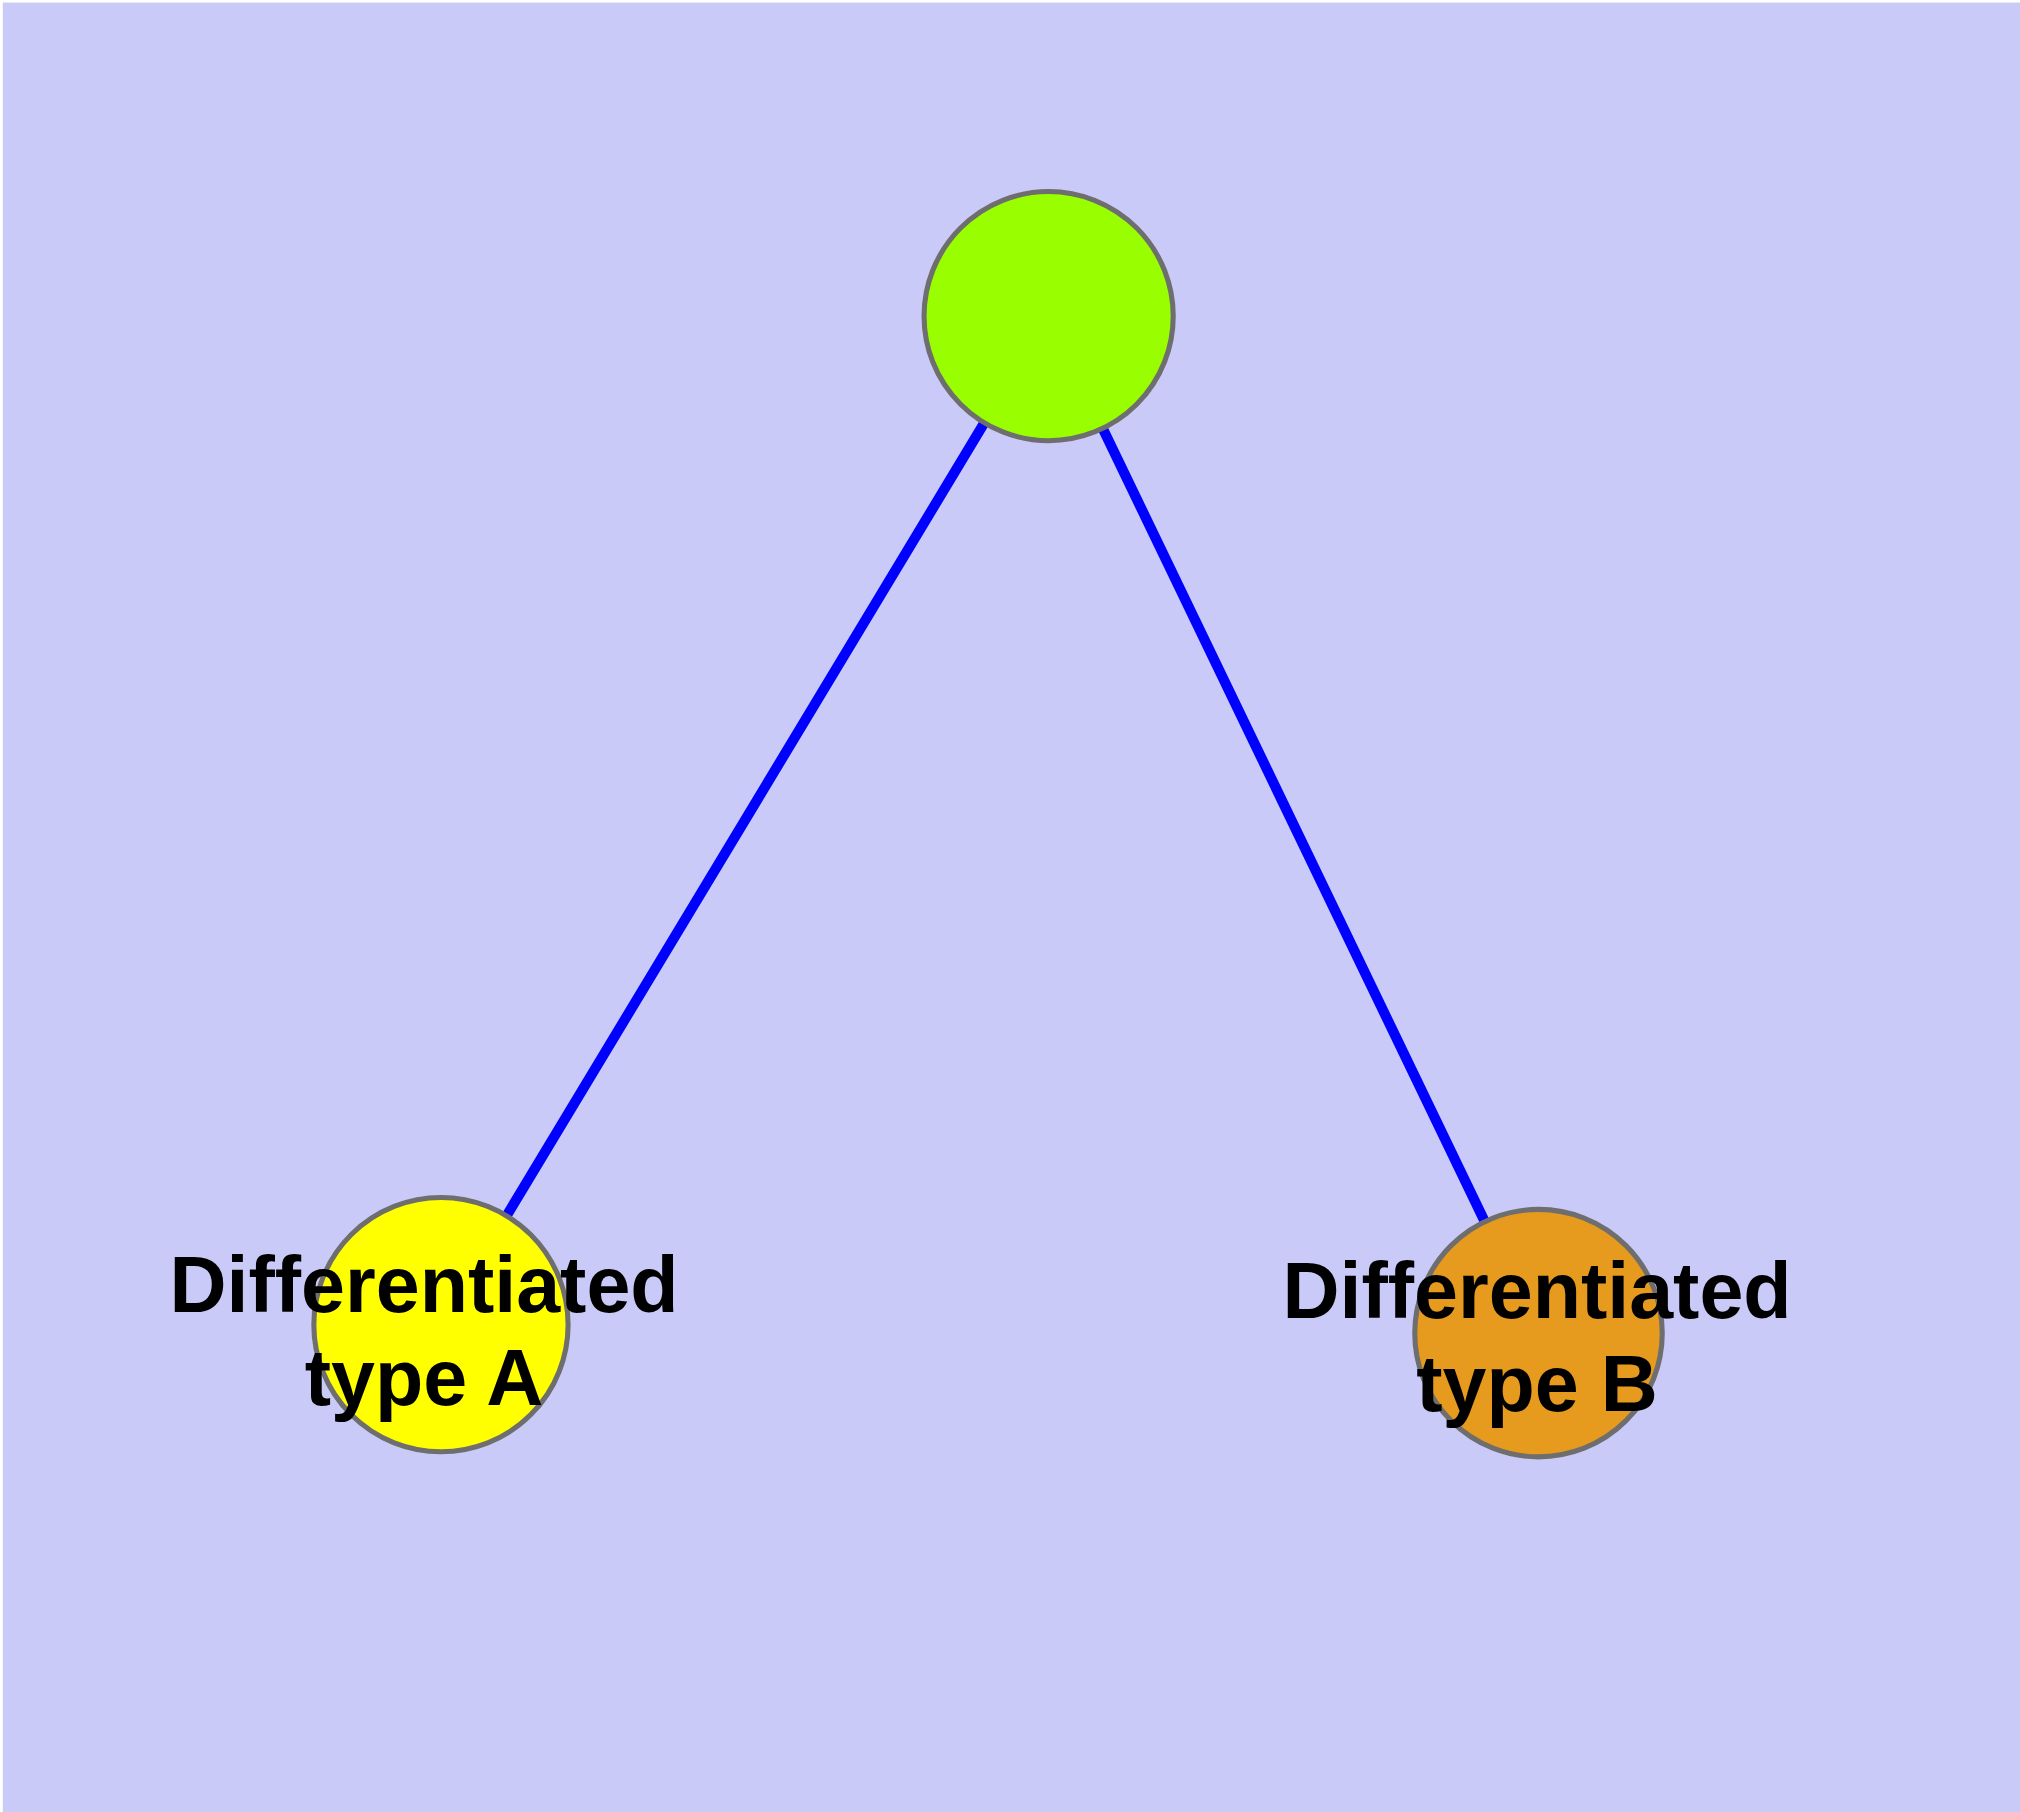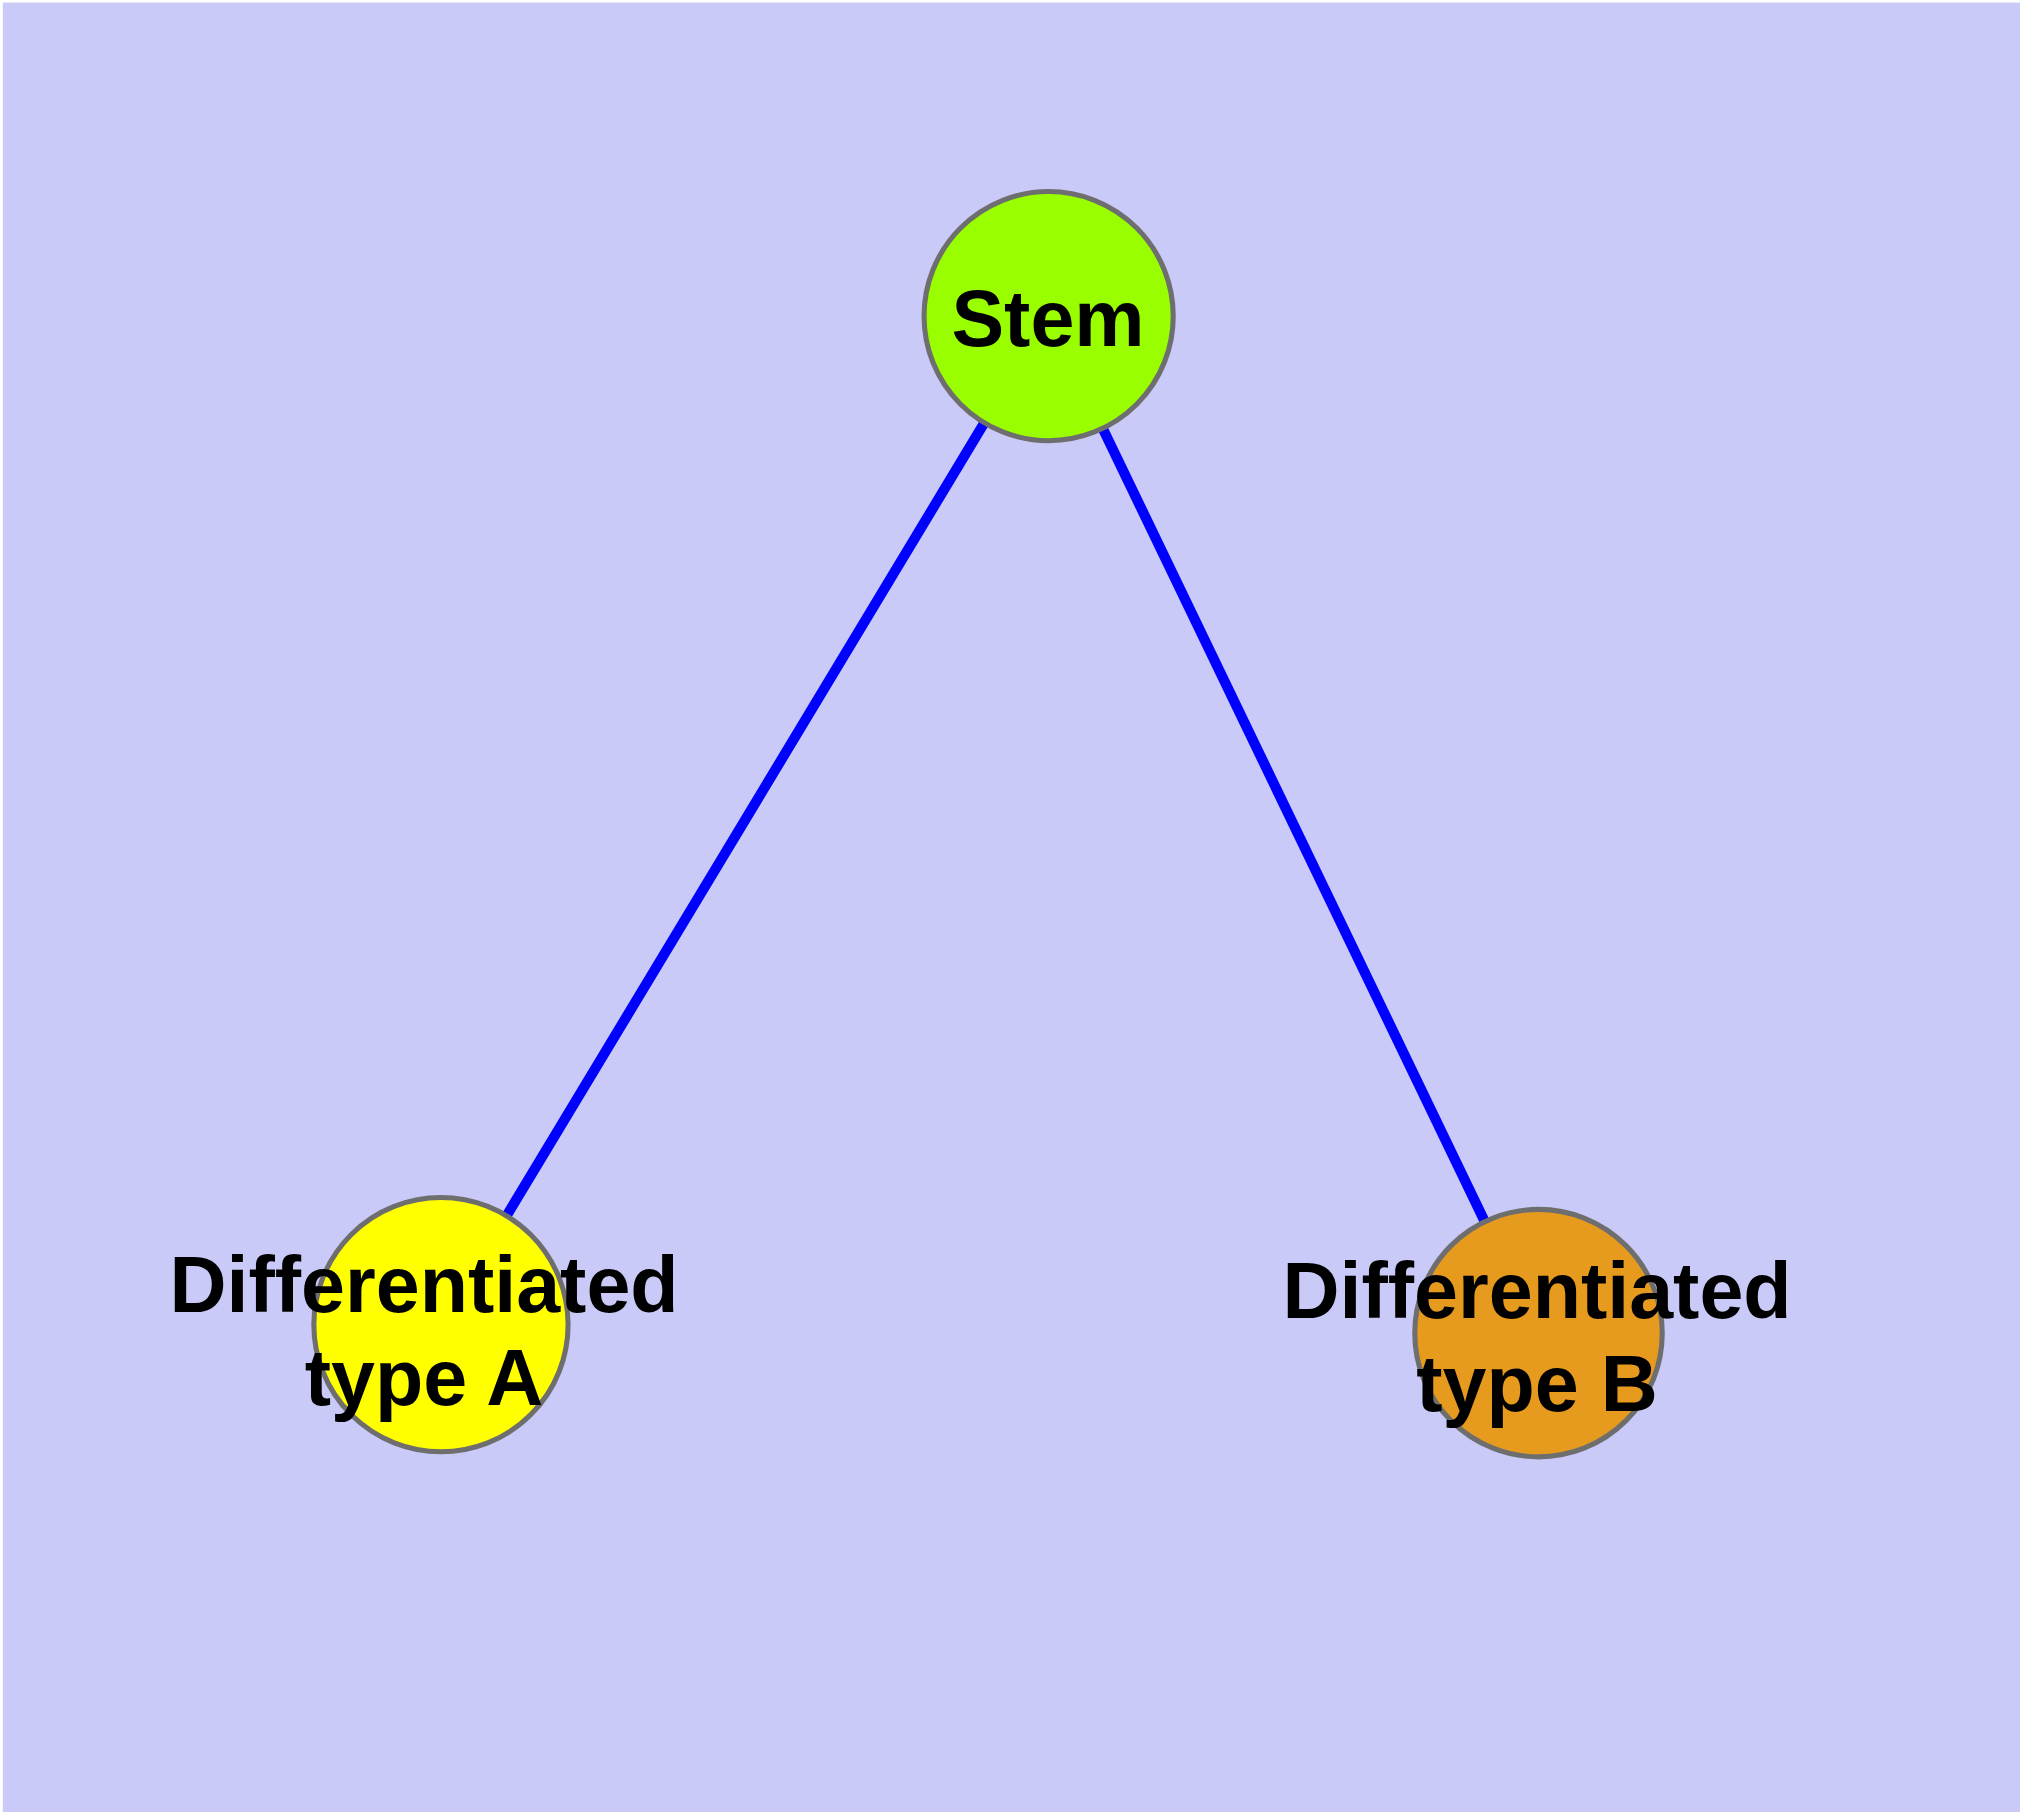--- a/index.html
+++ b/index.html
@@ -56,21 +56,20 @@
     <rect x="3" y="3" width="2381" height="2135" fill="#CACAF8"></rect>
 
     <line class="edge" x1="1237" y1="373" x2="520" y2="1563" stroke="#0000FF"></line>
     <line class="edge" x1="1237" y1="373" x2="1815" y2="1573" stroke="#0000FF"></line>
 
     <circle class="node-circle" cx="1237" cy="373" r="147" fill="#99FF00"></circle>
     <circle class="node-circle" cx="520" cy="1563" r="150" fill="#FFFF00"></circle>
     <circle class="node-circle" cx="1815" cy="1573" r="146" fill="#E69A1E"></circle>
   </svg>
 
-  <div class="node-label label-stem">Stem</div>
 
   <div class="node-label label-typeA">Differentiated
 type A</div>
 
   <div class="node-label label-typeB">Differentiated
 type B</div>
 
 </div>
 
 

